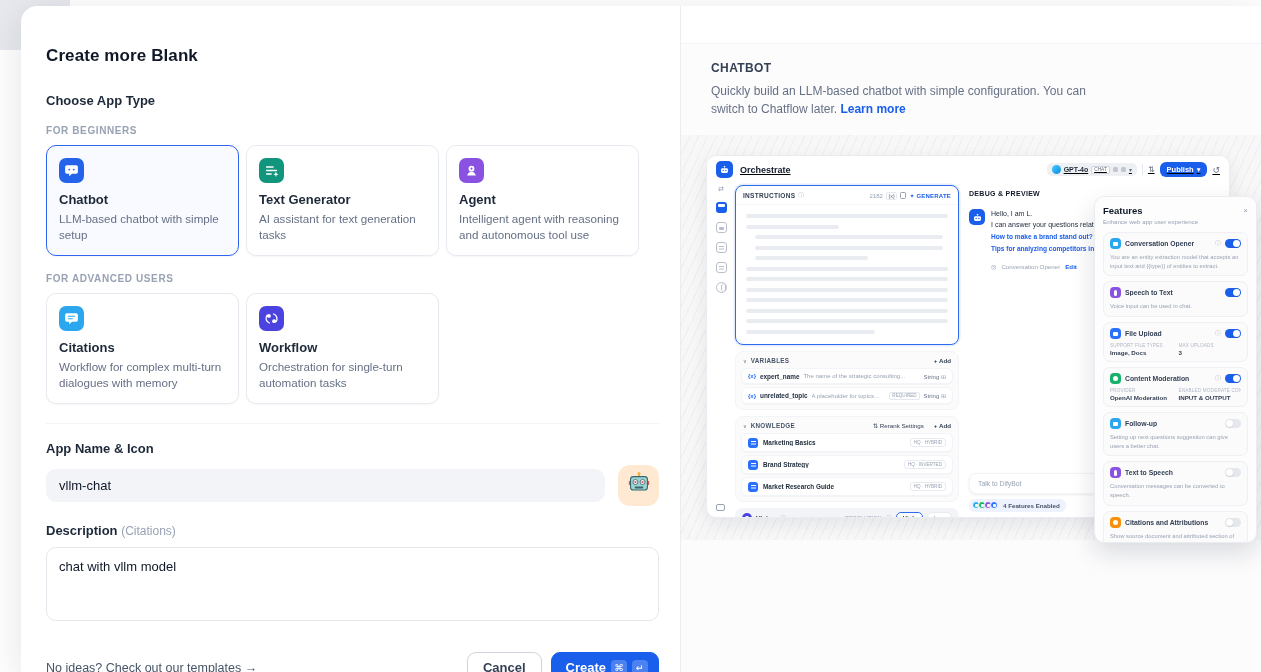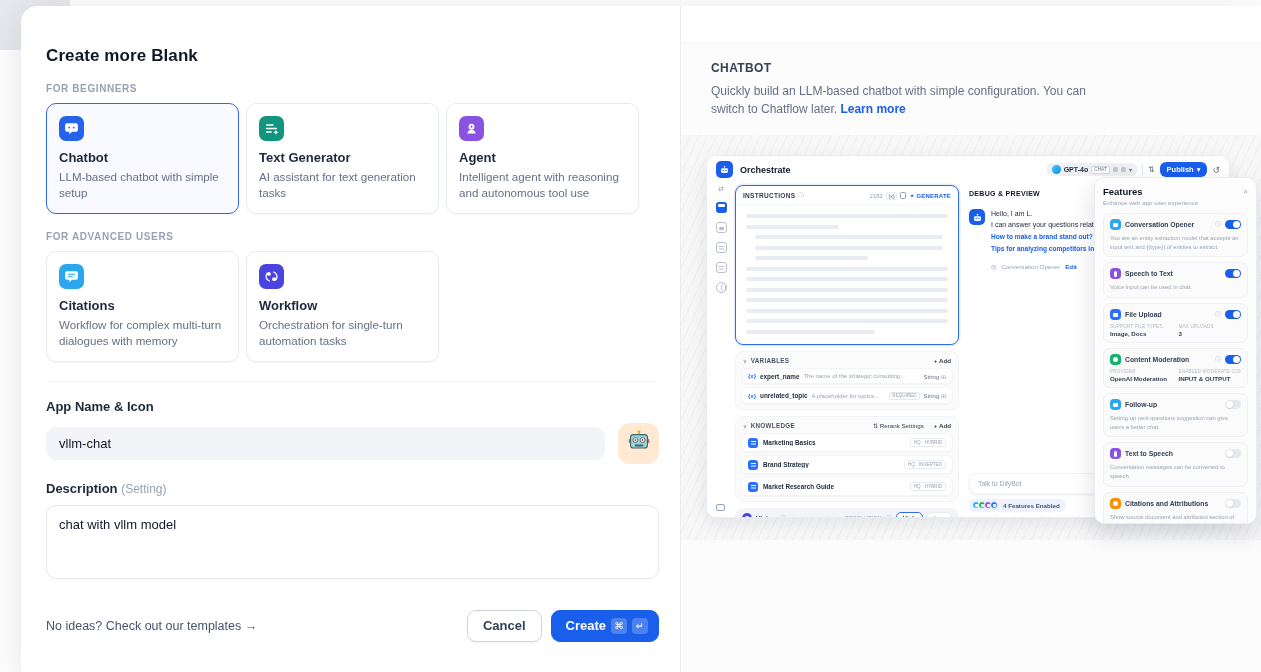--- a/index.html
+++ b/index.html
@@ -47,21 +47,21 @@
   .r-head { padding:17px 30px 0; }
   .r-title { font-size:12px; font-weight:700; color:#344054; letter-spacing:.4px; margin-bottom:7px; }
   .r-desc { font-size:12px; color:#667085; line-height:1.5; max-width:382px; }
   .learn { color:#1a5eec; font-weight:700; cursor:pointer; }
   .stripes { position:relative; margin-top:17px; height:405px; background:#f7f7f8;
              background-image:repeating-linear-gradient(115deg, rgba(71,84,103,.055) 0 1px, transparent 1px 8px); }
 
   
   .pcard { position:absolute; left:25px; top:20px; width:524px; height:363px; background:#fff;
            border:1px solid #eaecf0; border-radius:10px; box-shadow:0 6px 18px rgba(16,24,40,.08); overflow:hidden; }
-  .ptop { height:27px; display:flex; align-items:center; padding:0 9px; justify-content:space-between; }
+  .ptop { height:27px; display:flex; align-items:center; padding:0 9px; justify-content:space-between;text-decoration:underline; }
   .ptop-l { display:flex; align-items:center; gap:7px; }
   .bot-sq { width:17px; height:17px; border-radius:5px; background:#1a5eec; display:flex; align-items:center; justify-content:center; }
   .ptitle { font-size:9px; font-weight:700; color:#101828; }
   .ptop-r { display:flex; align-items:center; gap:5px; }
   .model-pill { display:flex; align-items:center; gap:3px; background:#eef0f4; border-radius:5px; padding:2px 5px; }
   .model-dot { width:9px; height:9px; border-radius:50%; background:linear-gradient(135deg,#45c8ff,#0d8de0); }
   .model-name { font-size:7px; font-weight:700; color:#1d2939; }
   .mtag { font-size:4.8px; color:#667085; border:1px solid #cfd4dc; border-radius:2px; padding:.5px 2px; background:#fff; }
   .mini-ic { width:5px; height:5px; background:#c2c8d2; border-radius:1.5px; }
   .chev { font-size:6px; color:#667085; }
@@ -137,21 +137,21 @@
   .dbg-bottom { position:absolute; left:8px; right:6px; bottom:6px; }
   .talk-input { background:#fff; border:1px solid #f2f4f7; border-radius:7px; box-shadow:0 1px 3px rgba(16,24,40,.08);
                 padding:6px 8px; font-size:6.8px; color:#98a2b3; }
   .feat-enabled { margin-top:5px; display:inline-flex; align-items:center; gap:4px; background:rgba(26,94,236,.08); border-radius:6px; padding:2.5px 6px 2.5px 3px; }
   .fe-dots { display:flex; }
   .fe-dot { width:8px; height:8px; border-radius:50%; border:1.2px solid #fff; margin-right:-2px; position:relative; }
   .fe-dot::after { content:""; position:absolute; left:2px; top:2px; width:2.5px; height:2.5px; background:#fff; border-radius:1px; }
   .fe-label { font-size:6.2px; font-weight:600; color:#475467; margin-left:3px; white-space:nowrap; }
 
   
-  .fpanel { position:absolute; right:4px; top:42px; width:163px; height:347px; background:#fdfdfd;
+  .fpanel { position:absolute; right:4px; top:61px; width:163px; height:347px; background:#fdfdfd;
             border:1px solid #eaecf0; border-radius:10px; box-shadow:0 10px 24px rgba(16,24,40,.14); padding:8px 8px; overflow:hidden; }
   .fp-head { display:flex; align-items:center; justify-content:space-between; }
   .fp-title { font-size:9.5px; font-weight:700; color:#101828; }
   .fp-close { font-size:8px; color:#98a2b3; cursor:default; }
   .fp-sub { font-size:6.2px; color:#98a2b3; margin:2px 0 7px; }
   .fcard { background:#fbfbfc; border:1px solid #eef0f3; border-radius:7px; padding:5px 6px; margin-bottom:5px; }
   .fhead { display:flex; align-items:center; gap:4px; }
   .fi { width:11px; height:11px; border-radius:4px; position:relative; flex:none; }
   .fi::after { content:""; position:absolute; left:3px; top:3.5px; width:5px; height:4px; background:#fff; border-radius:1px; }
   .fi.bar::after { left:4px; top:2.5px; width:3px; height:6px; border-radius:1.5px; }
@@ -168,20 +168,21 @@
   .kv .v { font-size:6.2px; font-weight:600; color:#344054; white-space:nowrap; }
 </style>
 </head>
 <body>
 
 <div class="corner-bg"></div>
 <div class="dialog">
 
   <div class="left">
     <div class="h1">Create more Blank</div>
+    <div class="section-label">Choose App Type</div>
 
     <div class="eyebrow">FOR BEGINNERS</div>
     <div class="cards">
       <div class="app-card selected">
         <div class="app-icon" style="background: rgb(37, 99, 235);">
           <svg width="15" height="15" viewBox="0 0 16 16">
               <path fill="#fff" d="M3 2.5h10A1.8 1.8 0 0 1 14.8 4.3v5.4a1.8 1.8 0 0 1-1.8 1.8H8.6l-3.1 2.6v-2.6H3A1.8 1.8 0 0 1 1.2 9.7V4.3A1.8 1.8 0 0 1 3 2.5z"></path>
               <circle cx="5.6" cy="7" r="1" fill="#2563eb"></circle>
               <circle cx="10.4" cy="7" r="1" fill="#2563eb"></circle>
             </svg>
@@ -259,21 +260,21 @@
               <circle cx="8.7" cy="10.2" r="1" fill="#d95757"></circle>
               <circle cx="15.3" cy="10.2" r="1" fill="#d95757"></circle>
               <rect x="8" y="14.2" width="8" height="1.9" rx=".95" fill="#3c666a"></rect>
             </svg>
         </span>
       </button>
     </div>
 
     <div class="section-label" style="margin-top:17px;">
       <span>Description</span>
-      <span class="opt">(Setting)</span>
+      <span class="opt">(Citations)</span>
     </div>
     <textarea class="desc-area" style="">chat with vllm model</textarea>
 
     <div class="footer">
       <span class="tmpl-link">
         <span>No ideas? Check out our templates</span>
         <span>→</span>
       </span>
       <span class="btns">
         <button class="btn-cancel">Cancel</button>

